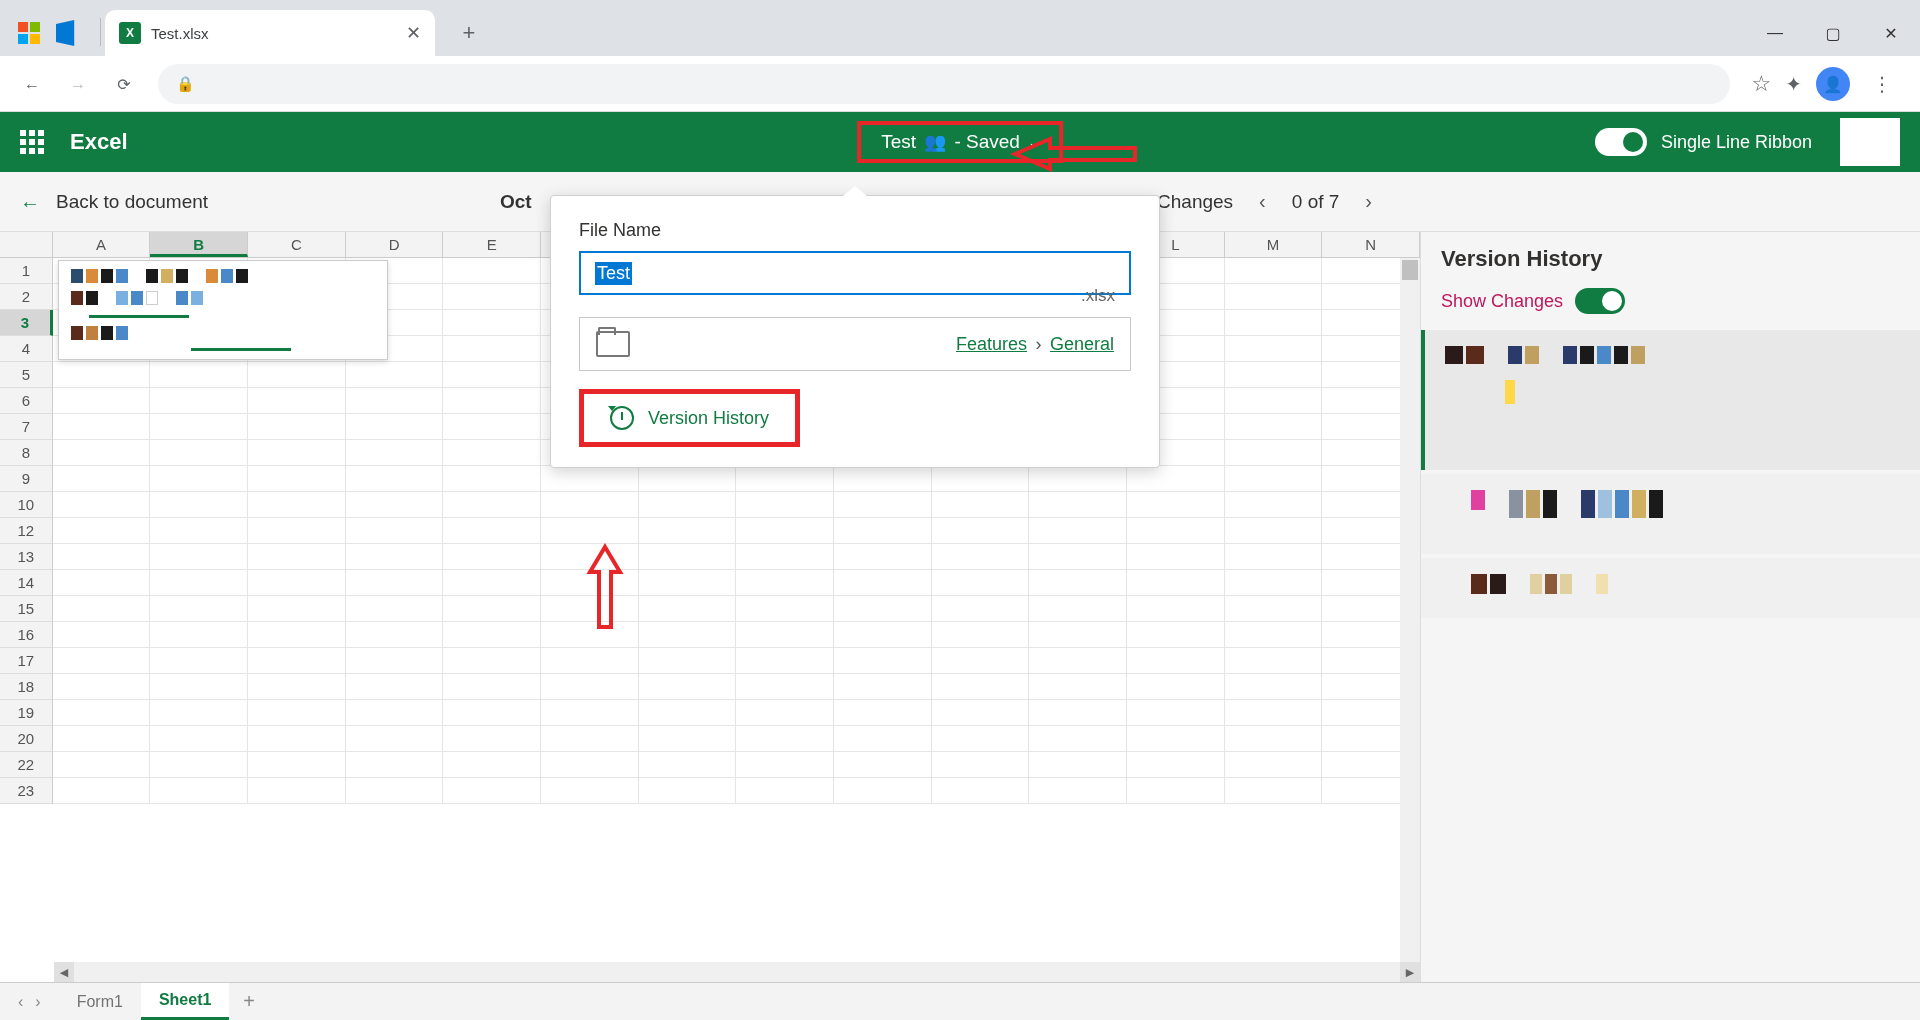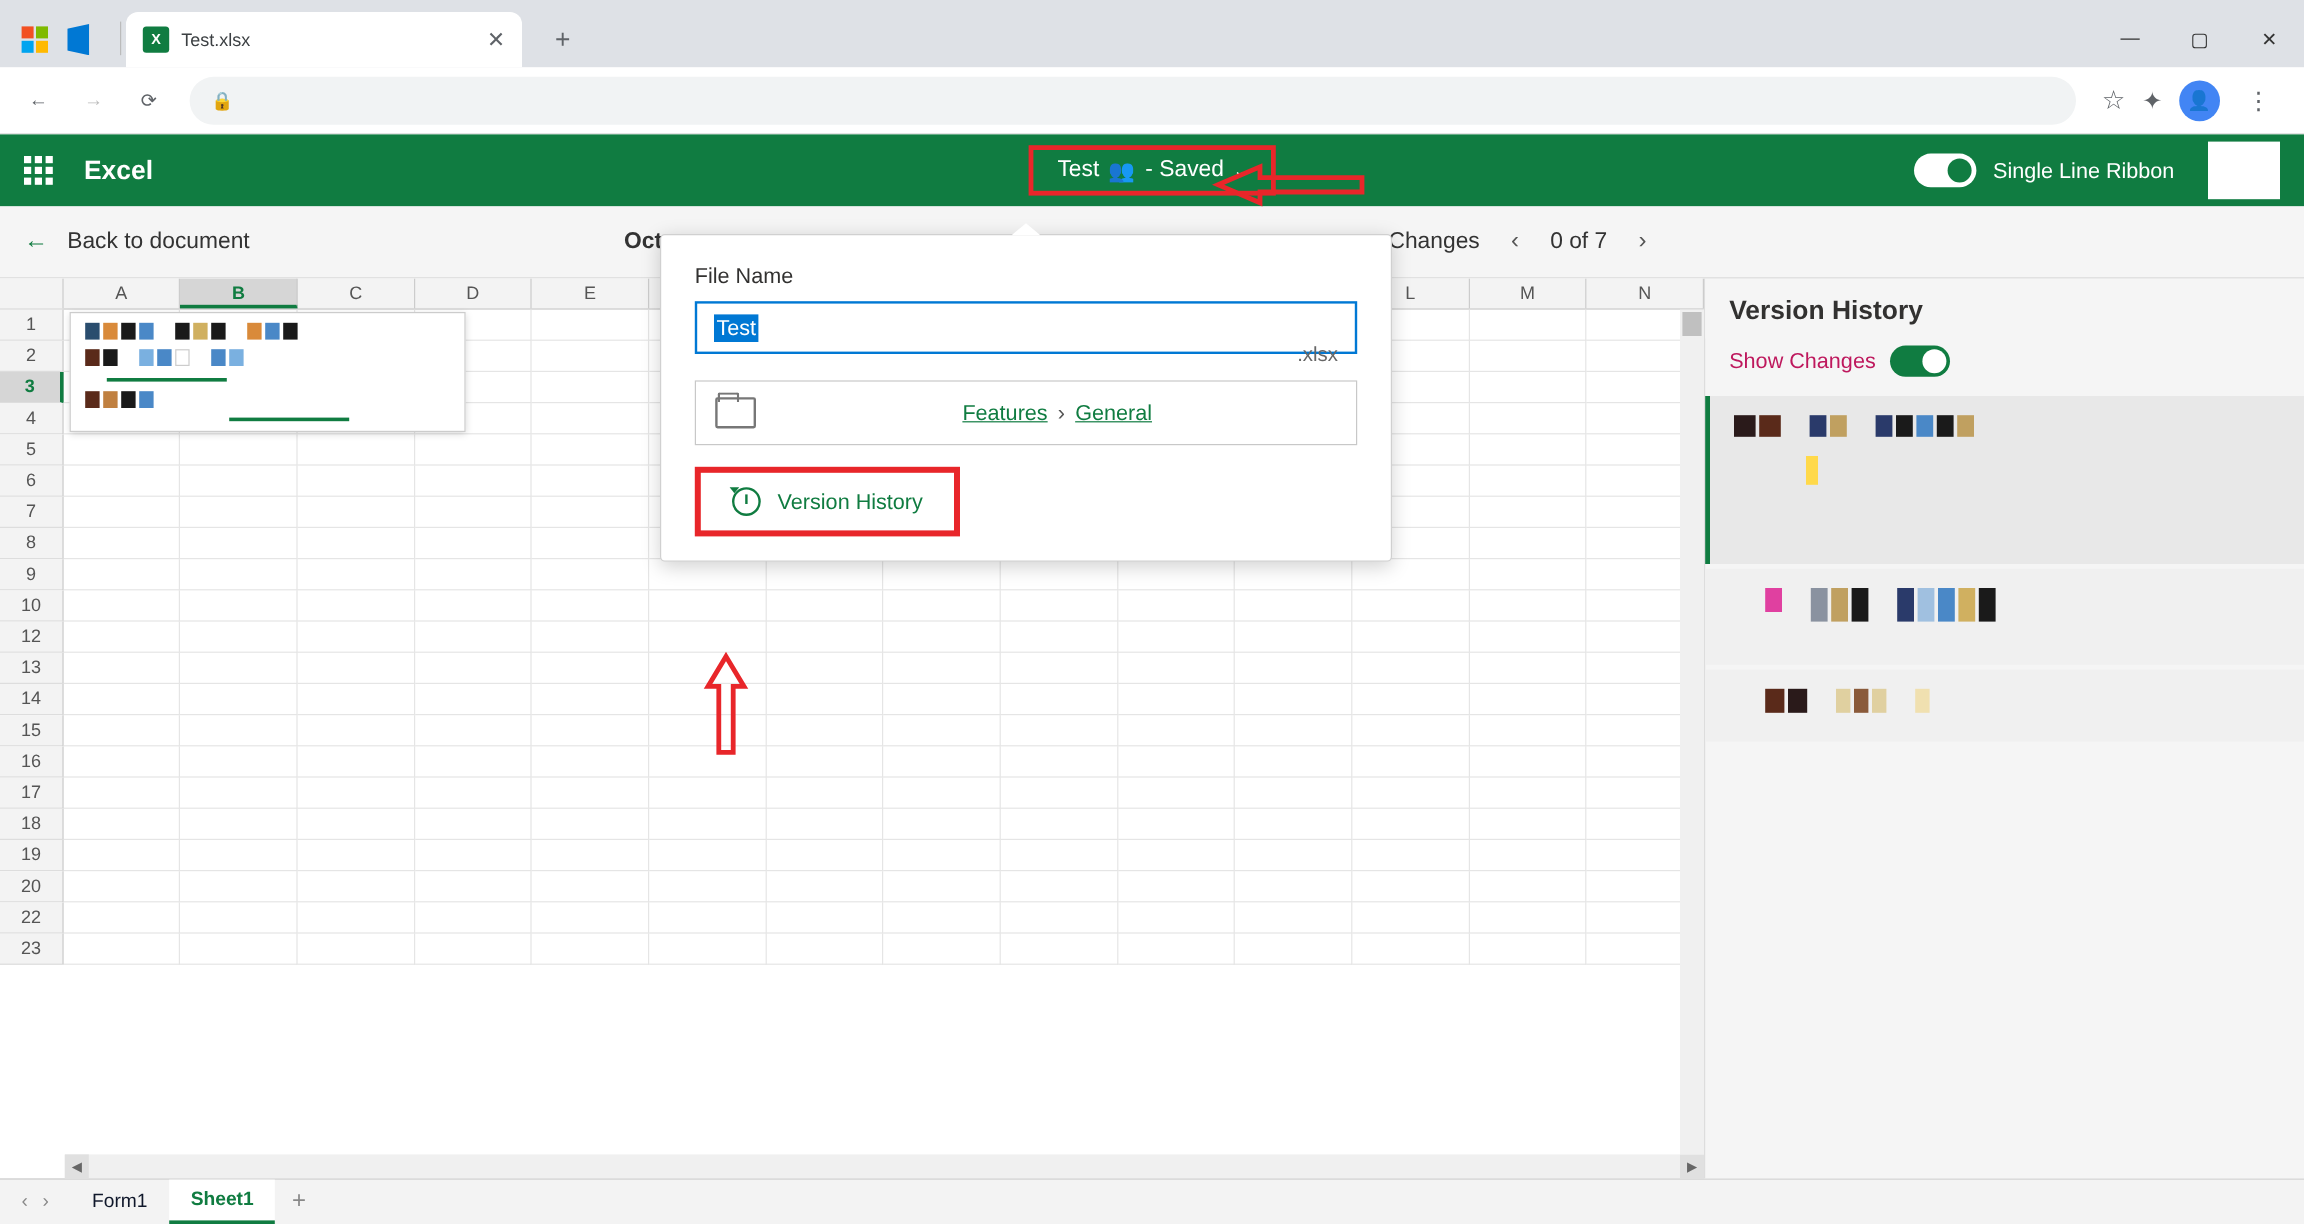--- a/index.html
+++ b/index.html
@@ -43,21 +43,21 @@
   .ribbon-toggle { margin-left:auto; display:flex; align-items:center; gap:14px; font-size:18px; }
   .toggle { width:52px;height:28px;background:#fff;border-radius:14px;position:relative; }
   .toggle::after{content:'';position:absolute;right:4px;top:4px;width:20px;height:20px;border-radius:50%;background:#107c41;}
   .white-box { width:60px;height:48px;background:#fff;margin-left:14px; }
   
   
   .second-bar { height: 60px; background:#f5f5f5; border-bottom:1px solid #ddd; display:flex; align-items:center; padding:0 20px; position:relative; }
   .back-link { display:flex;align-items:center;gap:16px;color:#107c41;font-size:19px; }
   .back-arrow { color:#107c41;font-size:20px; }
   .back-text { color:#333; }
-  .date-label { position:absolute;left:520px;font-size:19px;color:#333;font-weight:600; }
+  .date-label { position:absolute;left:500px;font-size:19px;color:#333;font-weight:600; }
   .changes-nav { margin-left:auto;display:flex;align-items:center;gap:18px;font-size:19px;color:#333; }
   .nav-arrow { font-size:20px;color:#555;padding:0 8px; }
   
   
   .workspace { display:flex; height: calc(100% - 112px - 60px - 60px - 38px); }
   .grid-area { position:relative; flex:1; overflow:hidden; }
   .col-headers { display:flex; height:26px; border-bottom:1px solid #ccc;background:#f3f3f3; }
   .corner { width:54px;border-right:1px solid #ccc;background:#f3f3f3; }
   .col-h { width:100px;text-align:center;font-size:15px;color:#555;border-right:1px solid #ccc;line-height:26px; }
   .col-h.sel { background:#d6d6d6;border-bottom:3px solid #107c41;font-weight:bold;color:#107c41; }
@@ -102,21 +102,21 @@
   .toggle-sm::after{content:'';position:absolute;right:3px;top:3px;width:20px;height:20px;border-radius:50%;background:#fff;}
   .vh-entry { background:#e8e8e8;margin:0 0 4px;padding:16px 20px; position:relative; }
   .vh-entry.active { border-left:4px solid #107c41; }
   .vh-redact { display:flex;gap:24px;margin-bottom:10px; }
   .vh-small-marker { position:absolute;width:10px;height:24px;background:#ffd94a; }
   
   
   .sheet-bar { height:38px;border-top:1px solid #ccc;display:flex;align-items:center;padding:0 0 0 14px;background:#f3f3f3; }
   .sheet-nav { display:flex;gap:4px;margin-right:14px; }
   .sheet-nav-btn { color:#888;font-size:16px;padding:4px; }
-  .sheet-tab { padding:8px 18px;font-size:16px;color:#0f172a;height:38px;display:flex;align-items:center; }
+  .sheet-tab { padding:8px 18px;font-size:16px;color:#737373;height:38px;display:flex;align-items:center; }
   .sheet-tab.active { border-bottom:4px solid #107c41;font-weight:600;color:#107c41;background:#fff; }
   .add-sheet { font-size:20px;color:#888;padding:0 14px; }
   
   .hscroll { position:absolute;bottom:0;left:54px;right:0;height:20px;background:#f0f0f0;display:flex;align-items:center; }
   .hscroll-btn { width:20px;height:20px;background:#e0e0e0;display:flex;align-items:center;justify-content:center;font-size:11px;color:#666; }
   .hscroll-track { flex:1;background:#f0f0f0; }
   .vscroll { position:absolute;top:26px;right:0;bottom:20px;width:20px;background:#f0f0f0; }
   .vscroll-thumb { width:16px;height:20px;background:#c0c0c0;margin:2px; }
 </style>
 </head>
@@ -712,21 +712,21 @@
 <div class="file-popup">
   <div class="popup-pointer"></div>
   <div class="fp-label">File Name</div>
   <div class="fp-input-wrap">
     <span class="fp-selected-text">Test</span>
     <span style="flex:1"></span>
     <span class="fp-ext">.xlsx</span>
   </div>
   <div class="fp-loc-box">
     <div class="folder-icon"></div>
-    <div style="flex:1;text-align:center">
+    <div style="flex:1;text-align:right">
       <span class="bc-link">Features</span>
       <span class="bc-sep">›</span>
       <span class="bc-link">General</span>
     </div>
   </div>
   <div class="vh-link-box">
     <div class="history-icon"></div>
     <span>Version History</span>
   </div>
 </div>

